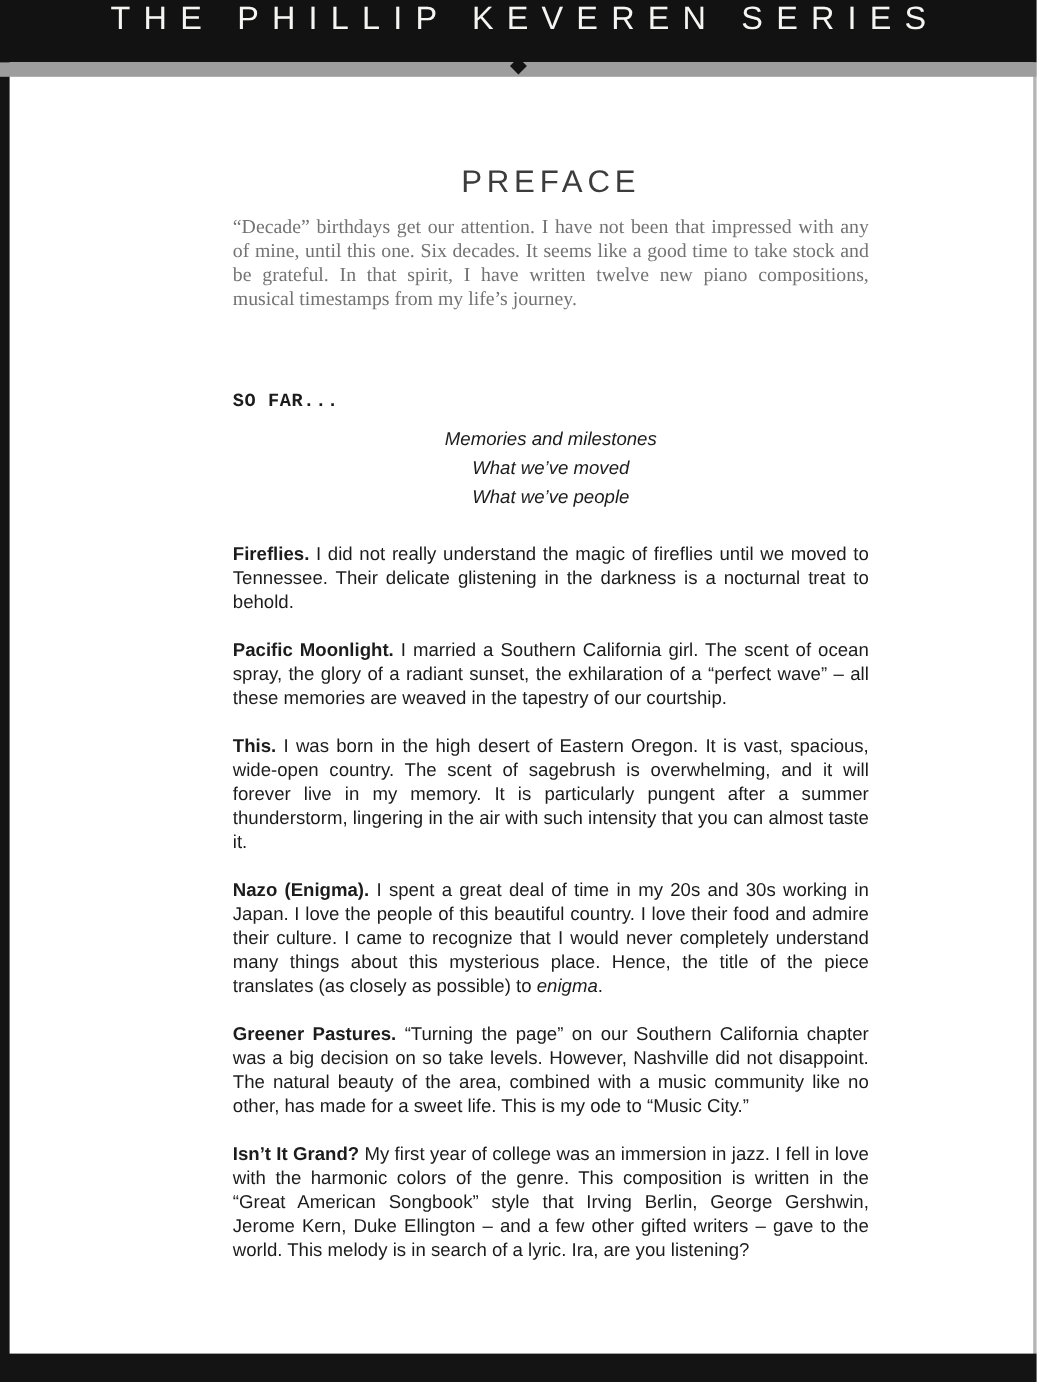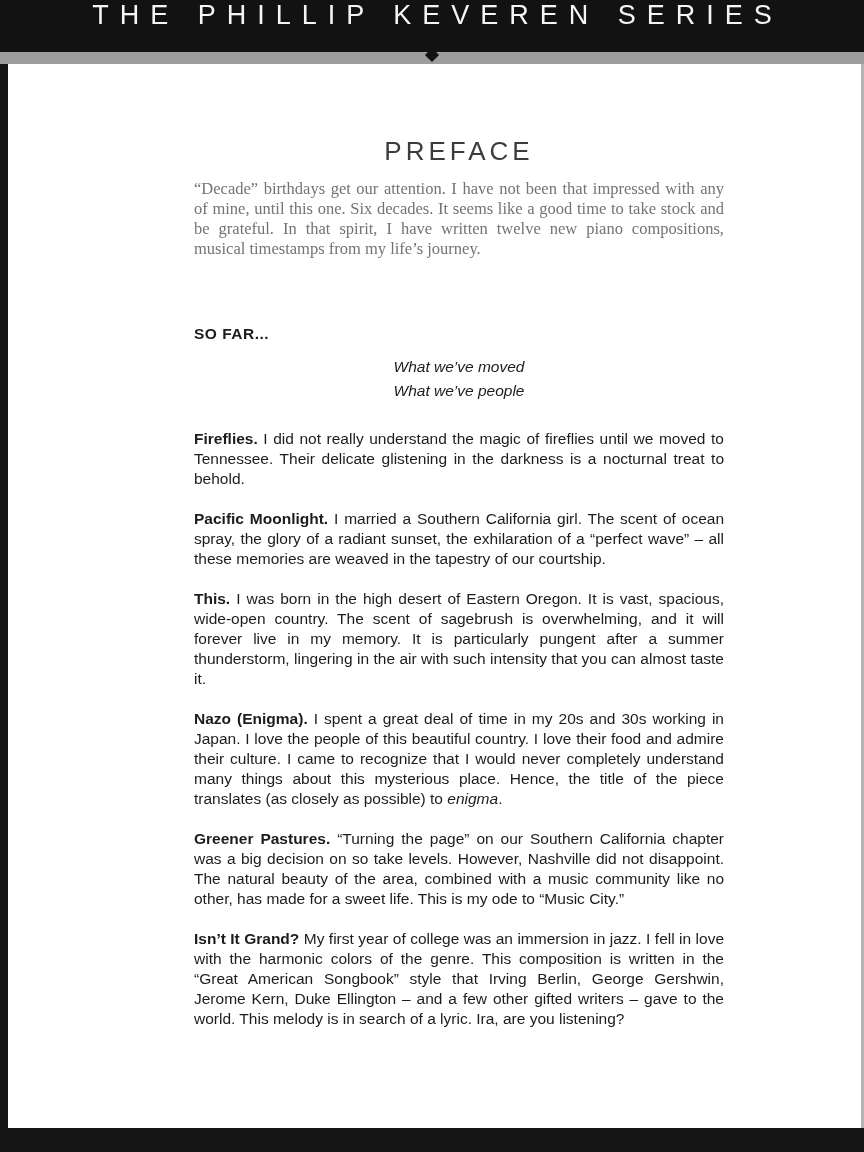--- a/index.html
+++ b/index.html
@@ -86,20 +86,21 @@
     line-height: 20px;
     text-align: justify;
     color: #737373;
   }
 
   .so-far-label {
     margin-top: 66px;
     font-size: 15.5px;
     font-weight: bold;
     letter-spacing: 0.5px;
+    font-family: Liberation Mono, monospace;
   }
 
   .poem {
     margin-top: 12px;
     text-align: center;
     font-style: italic;
     font-size: 15.5px;
     line-height: 24px;
   }
 
@@ -129,20 +130,21 @@
 
   <div class="content">
 
     <div class="preface-heading">PREFACE</div>
 
     <p class="intro">“Decade” birthdays get our attention. I have not been that impressed with any of mine, until this one. Six decades. It seems like a good time to take stock and be grateful. In that spirit, I have written twelve new piano compositions, musical timestamps from my life’s journey.</p>
 
     <div class="so-far-label">SO FAR...</div>
 
     <div class="poem">
+      <div>Memories and milestones</div>
       <div>What we’ve moved</div>
       <div>What we’ve people</div>
     </div>
 
     <div class="entries">
 
       <p class="entry"><span class="entry-title">Fireflies.</span> <span>I did not really understand the magic of fireflies until we moved to Tennessee. Their delicate glistening in the darkness is a nocturnal treat to behold.</span></p>
 
       <p class="entry"><span class="entry-title">Pacific Moonlight.</span> <span>I married a Southern California girl. The scent of ocean spray, the glory of a radiant sunset, the exhilaration of a “perfect wave” – all these memories are weaved in the tapestry of our courtship.</span></p>
 

